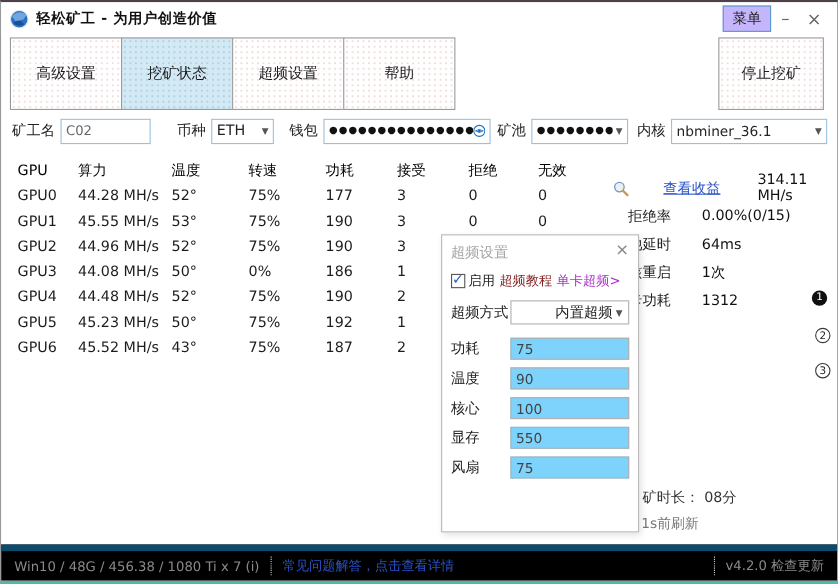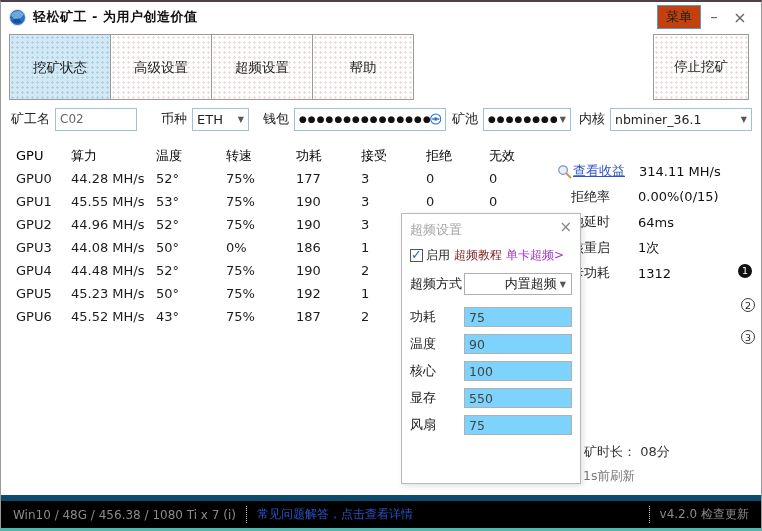--- a/index.html
+++ b/index.html
@@ -8,21 +8,21 @@
   .window {
     position:relative; width:762px; height:531px; background:#fff; overflow:hidden;
     border-left:1px solid #9a9a9a; border-right:1px solid #9a9a9a;
     border-top:2px solid #4e4048; border-bottom:3px solid #4fb8aa;
   }
   
   .titlebar { position:absolute; top:0; left:0; right:0; height:30px; display:flex; align-items:center; padding:0 8px; background:#fff; }
   .logo { width:17px; height:17px; margin-right:7px; flex:0 0 auto; }
   .wtitle { font-size:13px; font-weight:bold; color:#111; letter-spacing:.5px; }
   .tspacer { flex:1; }
-  .menu-btn { font-size:13px; color:#222; background:#c2410c; border:1px solid #5a96d0; padding:2px 8px; cursor:pointer; font-family:inherit; }
+  .menu-btn { font-size:13px; color:#222; background:#c4b5fd; border:1px solid #5a96d0; padding:2px 8px; cursor:pointer; font-family:inherit; }
   .wctl { width:26px; text-align:center; color:#666; font-size:15px; cursor:pointer; user-select:none; }
   .wctl.close { font-size:16px; }
   
   .tabbar { position:absolute; top:32px; left:8px; display:flex; }
   .tab {
     width:102px; height:66px; line-height:64px; text-align:center; font-size:13.5px; color:#1a1a1a;
     border:1px solid #9a9a9a; margin-left:-1px; cursor:pointer;
     background-color:#fff;
     background-image: radial-gradient(rgba(226,168,168,.42) 1px, transparent 1.1px);
     background-size:5px 5px;
@@ -50,21 +50,21 @@
   .fbox.pool { width:88px; justify-content:space-between; }
   .fbox.kernel { width:142px; justify-content:space-between; font-size:12.5px; }
   .dots { font-size:9px; letter-spacing:1px; color:#111; overflow:hidden; white-space:nowrap; }
   .chev { font-size:8px; color:#555; margin-left:3px; }
   
   .gputable { position:absolute; top:142px; left:0; width:556px; font-size:13px; color:#1c1c1c; }
   .trow { display:grid; grid-template-columns:55px 85px 70px 70px 65px 65px 63px 60px; padding-left:15px; height:23px; line-height:23px; }
   .trow.head { color:#000; }
   
   .earnings { position:absolute; left:556px; top:156px; width:200px; font-size:13px; color:#222; }
-  .e-first { display:flex; align-items:center; height:26px; }
+  .e-first { display:flex; align-items:center; height:26px;gap:30px; }
   .mag { width:15px; height:15px; margin-right:1px; flex:0 0 auto; }
   .e-link { color:#2f55c8; text-decoration:underline; cursor:pointer; width:64px; }
   .e-val { margin-left:2px; color:#111; }
   .e-row { display:flex; height:25.5px; align-items:center; padding-left:14px; }
   .e-row .lbl { width:67px; color:#222; }
   .e-row .val { color:#111; }
   .badge { position:absolute; width:14px; height:14px; border-radius:50%; font-size:9.5px; line-height:13px; text-align:center; }
   .badge.filled { background:#101010; color:#fff; }
   .badge.outline { border:1.3px solid #3a3a3a; color:#222; background:transparent; }
   .duration { position:absolute; left:583px; top:441px; font-size:13px; color:#333; }
@@ -105,22 +105,22 @@
       <circle cx="8.5" cy="8.5" r="8" fill="none" stroke="#dfe8f2" stroke-width="1"></circle>
     </svg>
     <span class="wtitle">轻松矿工 - 为用户创造价值</span>
     <span class="tspacer"></span>
     <button class="menu-btn">菜单</button>
     <span class="wctl">–</span>
     <span class="wctl close">×</span>
   </div>
 
   <div class="tabbar" id="tabbar">
+      <div class="tab">高级设置</div>
       <div class="tab active">挖矿状态</div>
-      <div class="tab">高级设置</div>
       <div class="tab">超频设置</div>
       <div class="tab">帮助</div>
     </div>
   <button class="stop-btn">停止挖矿</button>
 
   <div class="formrow">
     <span class="flabel">矿工名</span>
     <div class="fbox name">
         <span>C02</span>
       </div>

